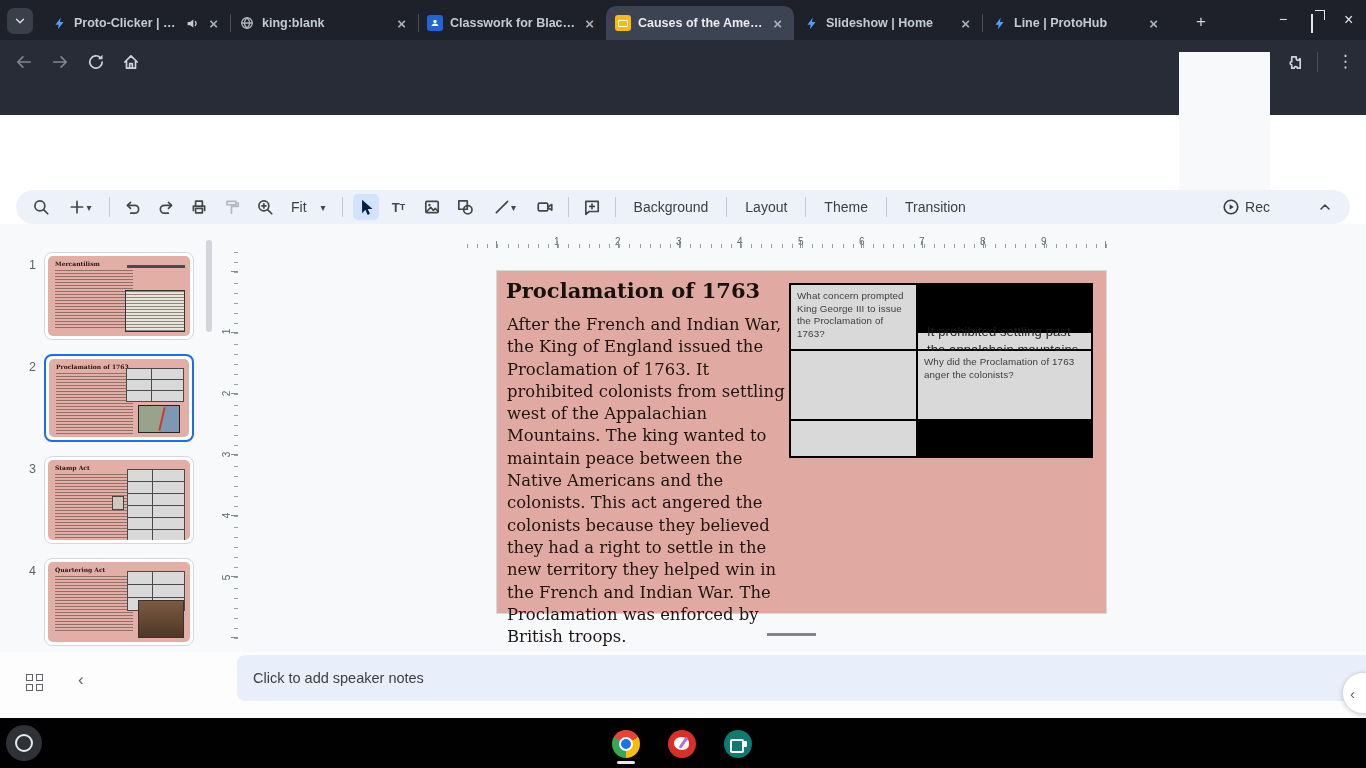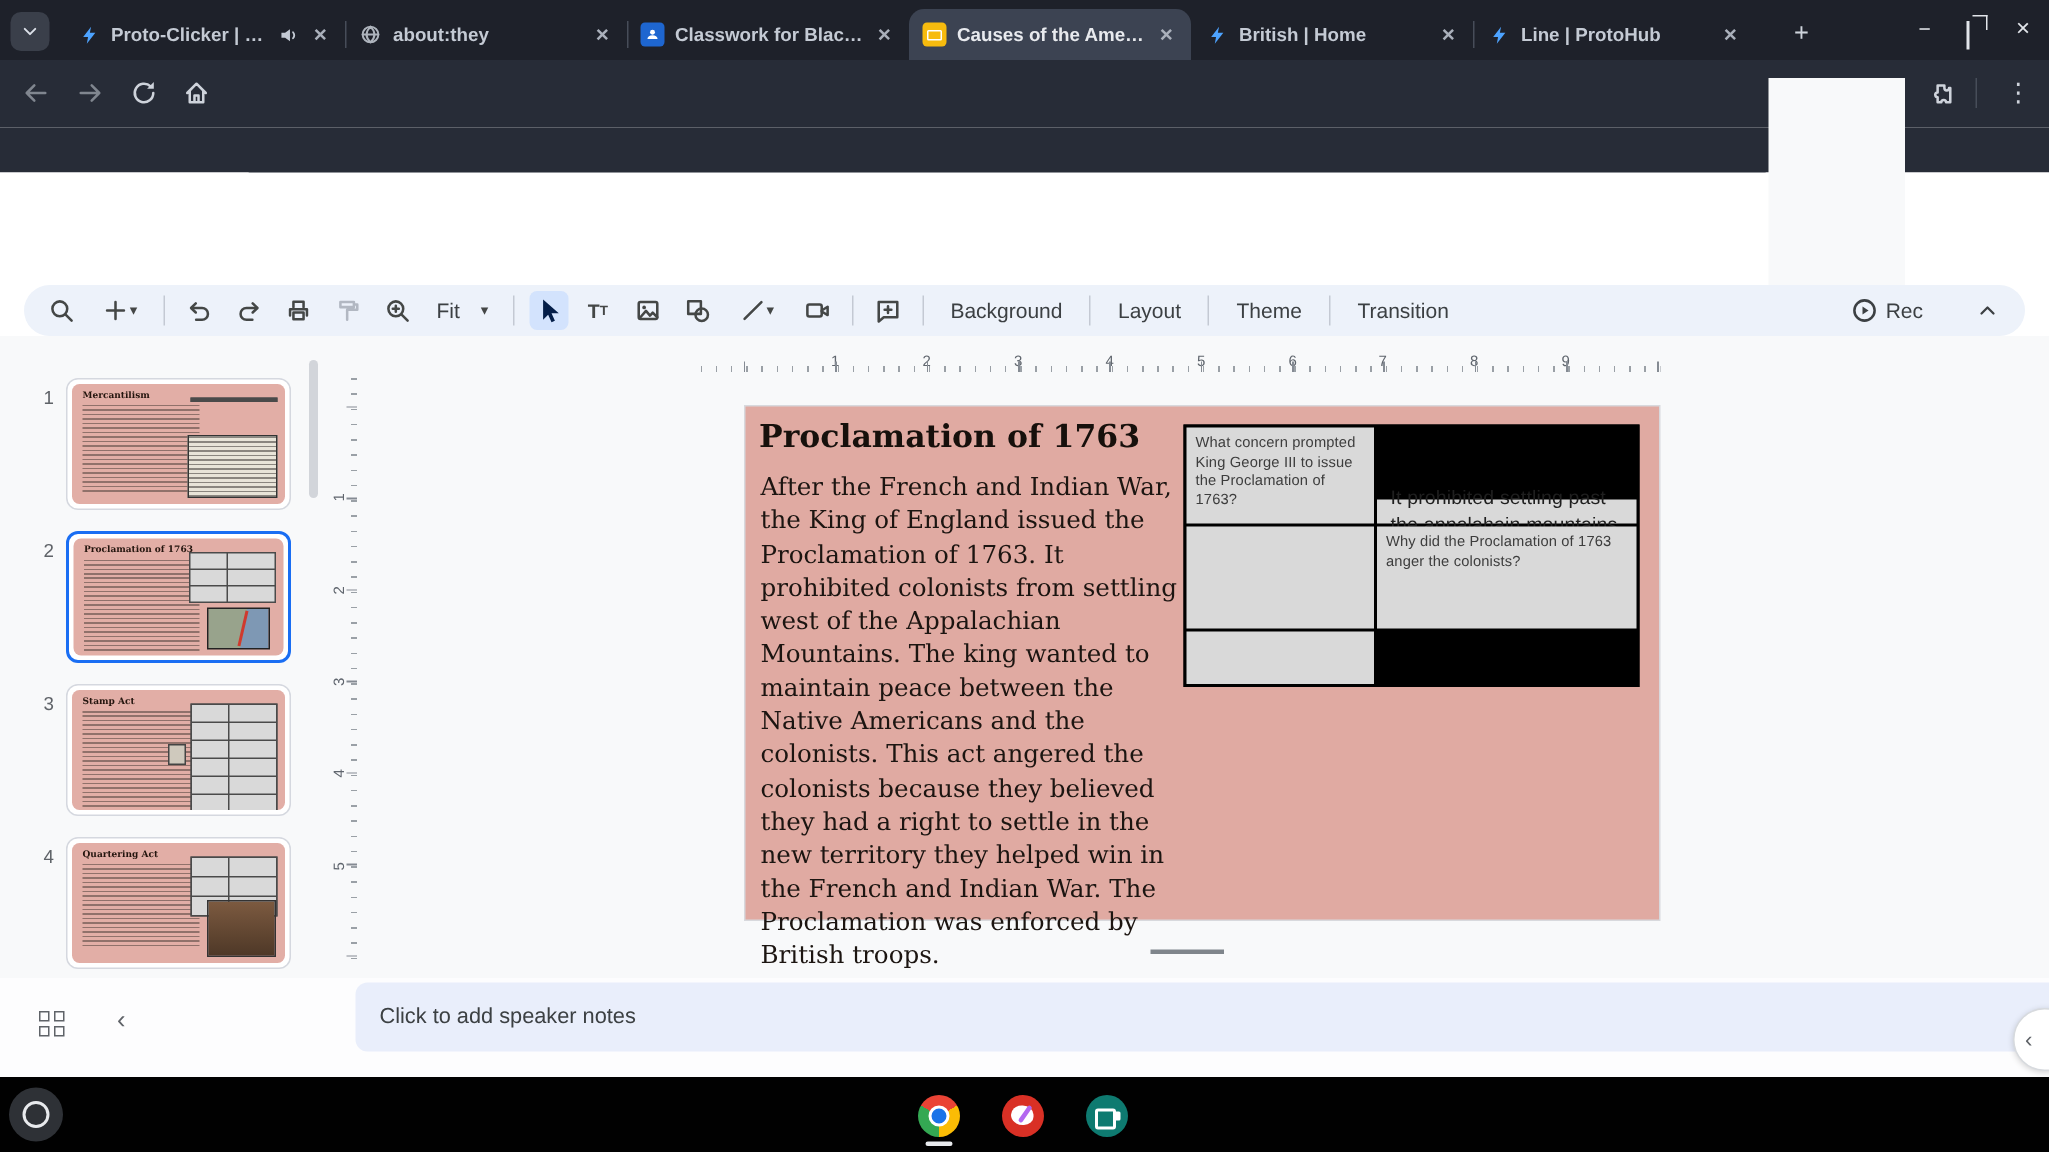--- a/index.html
+++ b/index.html
@@ -78,21 +78,21 @@
   .tbar{left:16px;top:190px;width:1334px;height:34px;background:#edf2fa;border-radius:20px;
         display:flex;align-items:center;padding:0 12px;box-sizing:border-box;gap:7px;color:#444746;}
   .tbtn{width:26px;height:26px;display:flex;align-items:center;justify-content:center;border-radius:5px;flex:0 0 auto;}
   .tbtn.selected{background:#d3e3fd;color:#041e49;}
   .tbtn.disabled{color:#b2b8c2;}
   .tsep{width:1px;height:20px;background:#c4c9d3;flex:0 0 1px;margin:0 3px;}
   .tlabel{font-size:14px;color:#3c4043;padding:0 8px;white-space:nowrap;}
   .fitbox{display:flex;align-items:center;gap:14px;padding:0 6px;font-size:14px;color:#3c4043;}
   .ttool{font-weight:bold;font-size:13px;line-height:1;}
   .ttool small{font-size:9px;font-weight:bold;}
-  .recwrap{margin-left:auto;display:flex;align-items:center;gap:8px;font-size:14px;color:#3c4043;}
+  .recwrap{margin-left:auto;display:flex;align-items:center;gap:20px;font-size:14px;color:#3c4043;}
 
   
   .main{left:0;top:224px;width:1366px;height:428px;background:#f8f9fa;}
   .thumbnum{width:16px;text-align:right;font-size:12.5px;color:#5f6368;}
   .thumb{left:44px;width:150px;height:88px;background:#fff;border:1px solid #d5d8df;border-radius:8px;
          box-sizing:border-box;padding:3px;}
   .thumb.selected{border:2.5px solid #1a6ef3;}
   .mini{position:relative;width:100%;height:100%;background:#e2aea6;border-radius:5px;overflow:hidden;}
   .mtitle{position:absolute;left:7px;top:4px;font-family:"DejaVu Serif",serif;font-weight:bold;
           font-size:6px;color:#24150e;white-space:nowrap;}
@@ -197,21 +197,21 @@
           </span>
         <span class="tclose">×</span>
       </div>
       <div class="tab">
         <span class="fav">
             <svg class="ic" width="14" height="14" viewBox="0 0 16 16" style="color:#aeb4bd">
               <circle class="s" cx="8" cy="8" r="6"></circle>
               <path class="s" d="M2 8h12M8 2c-4 4-4 8 0 12M8 2c4 4 4 8 0 12"></path>
             </svg>
           </span>
-        <span class="ttl">about:they</span>
+        <span class="ttl">king:blank</span>
         <span class="tclose">×</span>
       </div>
       <div class="tab">
         <span class="fav fav-classroom">
             <svg class="ic" width="12" height="12" viewBox="0 0 16 16" style="color:#fff">
               <circle class="sf" cx="8" cy="6" r="2.2"></circle>
               <path class="sf" d="M3.5 12c0-2.2 2-3.4 4.5-3.4s4.5 1.2 4.5 3.4z"></path>
             </svg>
           </span>
         <span class="ttl">Classwork for Blackm</span>
@@ -223,21 +223,21 @@
           </span>
         <span class="ttl">Causes of the Americ</span>
         <span class="tclose">×</span>
       </div>
       <div class="tab">
         <span class="fav">
             <svg class="ic" width="13" height="13" viewBox="0 0 16 16">
               <path class="sf" style="color:#4da3ff" d="M9.5 1L3 9.5h4L6 15l7-9H8.5z"></path>
             </svg>
           </span>
-        <span class="ttl">British | Home</span>
+        <span class="ttl">Slideshow | Home</span>
         <span class="tclose">×</span>
       </div>
       <div class="tab">
         <span class="fav">
             <svg class="ic" width="13" height="13" viewBox="0 0 16 16">
               <path class="sf" style="color:#4da3ff" d="M9.5 1L3 9.5h4L6 15l7-9H8.5z"></path>
             </svg>
           </span>
         <span class="ttl">Line | ProtoHub</span>
         <span class="tclose">×</span>

